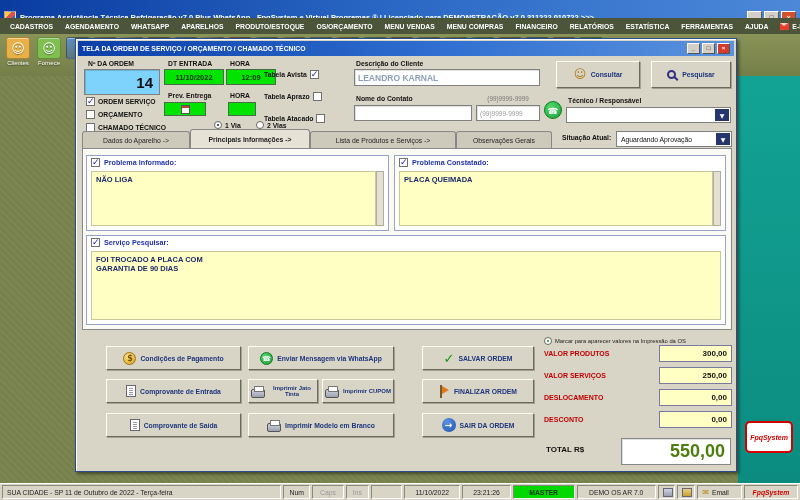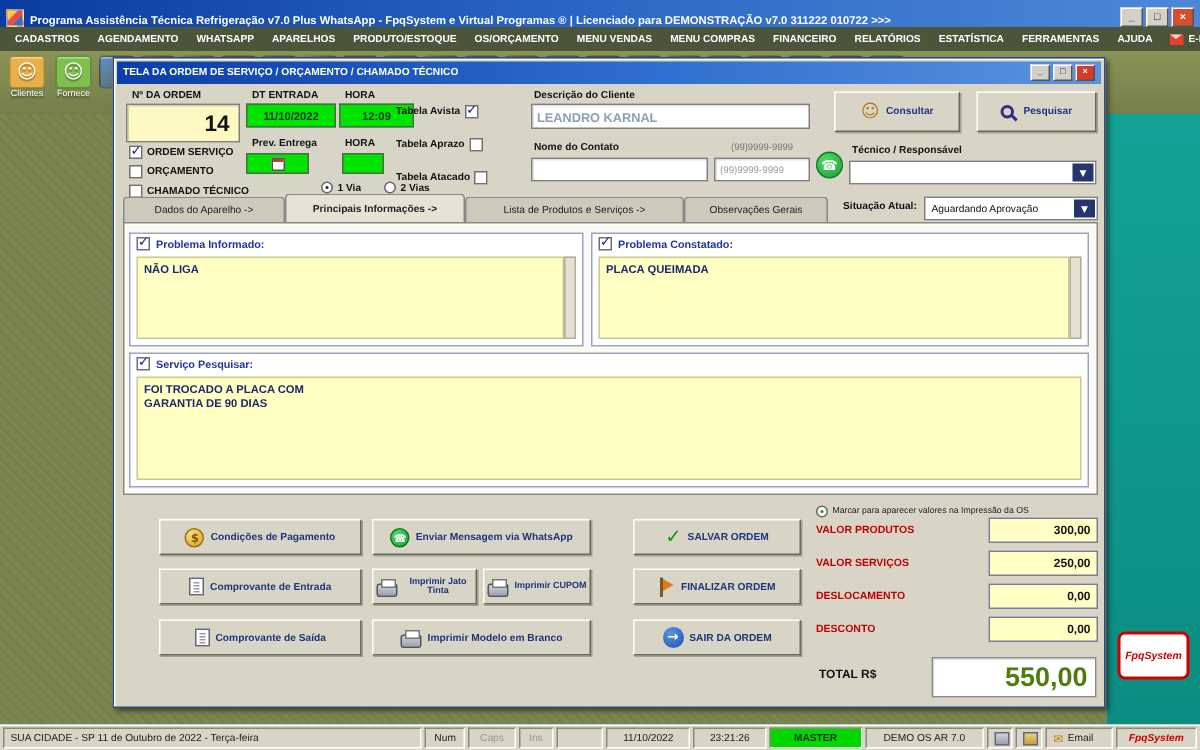--- a/index.html
+++ b/index.html
@@ -1,21 +1,21 @@
 <!DOCTYPE html>
 <html><head>
 <meta charset="utf-8">
 <style>
   *{margin:0;padding:0;box-sizing:border-box;cursor:default}
   html,body{width:800px;height:500px;overflow:hidden}
   body{font-family:"Liberation Sans",sans-serif;background:#0e9a8c;position:relative}
   .screen{position:absolute;inset:0}
 
   
-  .titlebar{position:absolute;left:0;top:0;width:800px;height:18px;background:linear-gradient(90deg,#0a3ca0,#2e6cc8 55%,#4d88d8);display:flex;align-items:flex-end;gap:4px;padding:0 4px;z-index:8}
+  .titlebar{position:absolute;left:0;top:0;width:800px;height:34px;background:linear-gradient(90deg,#0a3ca0,#2e6cc8 55%,#4d88d8);display:flex;align-items:center;gap:4px;padding:0 4px;z-index:8}
   .app-icon{width:12px;height:12px;flex:none;background:linear-gradient(135deg,#ffd040 0 35%,#e05050 35% 65%,#3070c0 65%);border:1px solid rgba(255,255,255,.35)}
   .titlebar-text{color:#fff;font-size:7.5px;font-weight:bold;white-space:nowrap;overflow:hidden;flex:1}
   .win-btns{display:flex;gap:2px;flex:none}
   .win-btn{width:15px;height:13px;background:#d4d0c8;border:1px solid;border-color:#fff #555 #555 #fff;font-size:7px;line-height:11px;text-align:center;color:#222;font-weight:bold}
   .win-btn.close{background:#d2502e;color:#fff}
 
   
   .menubar{position:absolute;left:0;top:18px;width:800px;height:16px;background:#4c543a;display:flex;align-items:center;padding:0 4px;z-index:8}
   .menu-item{color:#fff;font-size:6.8px;font-weight:bold;padding:0 6px;white-space:nowrap;display:flex;align-items:center;gap:3px}
   .mail-ico{width:9px;height:7px;background:#e84030;display:inline-block;position:relative;flex:none}
@@ -39,21 +39,21 @@
   .dlg-title{position:absolute;left:2px;top:2px;right:2px;height:15px;background:linear-gradient(90deg,#0b3ea8,#2f6fd0 55%,#5a92de);color:#fff;font-size:6.8px;font-weight:bold;display:flex;align-items:center;padding:0 4px;gap:2px}
   .dlg-title .spacer{flex:1}
   .dlg-btn{width:13px;height:11px;background:#d4d0c8;border:1px solid;border-color:#fff #555 #555 #fff;font-size:6px;line-height:9px;text-align:center;color:#222;font-weight:bold}
   .dlg-btn.close{background:#d23c28;color:#fff}
 
   .lbl{position:absolute;font-size:6.8px;font-weight:bold;color:#111;white-space:nowrap}
   .lbl.grey{color:#777;font-weight:normal;font-size:6.3px;text-align:center}
   .inp{position:absolute;background:#fff;border:1px solid #808080;box-shadow:inset 1px 1px 0 rgba(0,0,0,.12);font-size:8px;display:flex;align-items:center;padding:0 3px;color:#222}
   .inp.client{color:#8CA0B4;font-weight:bold;font-size:8.5px}
   .inp.phone{color:#999;font-size:6.5px}
-  .order-box{position:absolute;background:#fef9c3;border:1px solid #808080;box-shadow:inset 1px 1px 0 rgba(0,0,0,.15);font-size:15px;font-weight:bold;color:#111;display:flex;align-items:center;justify-content:flex-end;padding:0 6px}
+  .order-box{position:absolute;background:#7dd3fc;border:1px solid #808080;box-shadow:inset 1px 1px 0 rgba(0,0,0,.15);font-size:15px;font-weight:bold;color:#111;display:flex;align-items:center;justify-content:flex-end;padding:0 6px}
   .gbox{position:absolute;background:#00e400;border:1px solid #4a6a4a;font-weight:bold;color:#10301a;font-size:7.5px;display:flex;align-items:center;justify-content:center;gap:2px}
   .icon-cal{width:9px;height:9px;background:#fff;border:1px solid #555;position:relative;flex:none}
   .icon-cal::before{content:"";position:absolute;top:0;left:0;right:0;height:2.5px;background:#c04040}
 
   .chk-row,.rad-row,.tabela-row{position:absolute;display:flex;align-items:center;gap:3px;font-size:6.8px;font-weight:bold;color:#111;white-space:nowrap}
   .cb{width:9px;height:9px;background:#fff;border:1px solid #707070;position:relative;flex:none}
   .cb.on::after{content:"✓";font-family:"DejaVu Sans",sans-serif;position:absolute;left:0;top:-2px;font-size:9px;font-weight:bold;color:#1a1aa6}
   .radio{width:8px;height:8px;border-radius:50%;border:1px solid #666;background:#fff;position:relative;flex:none}
   .radio.on::after{content:"";position:absolute;inset:2px;border-radius:50%;background:#222}
   .radio.green::after{background:#0a9a0a}

